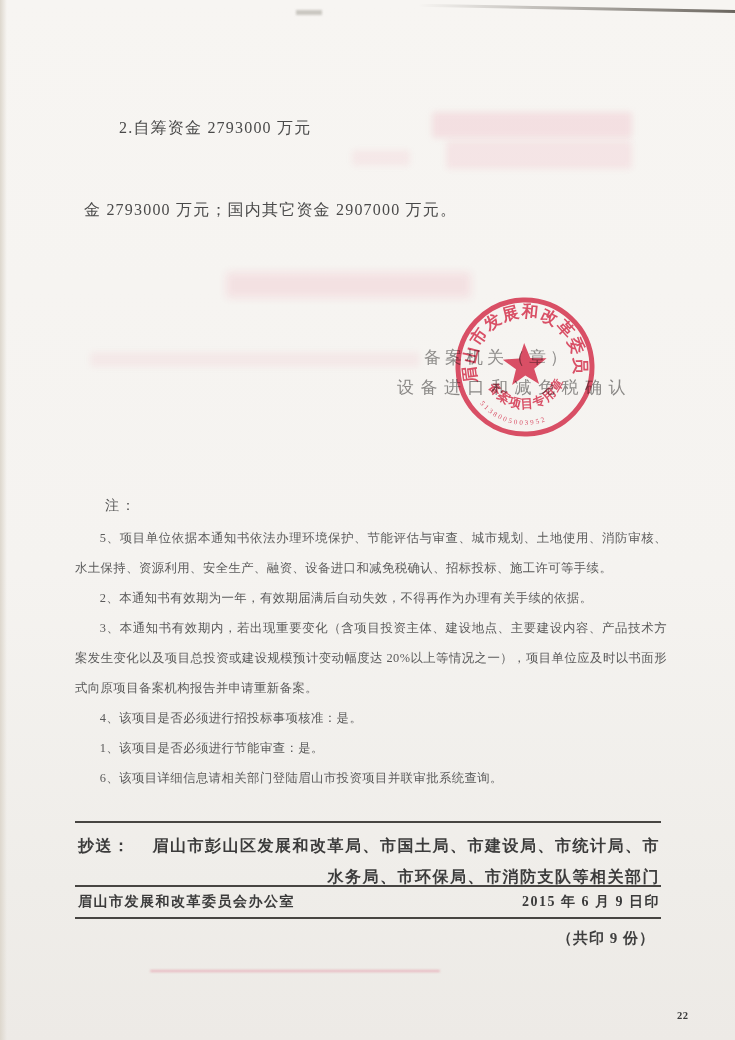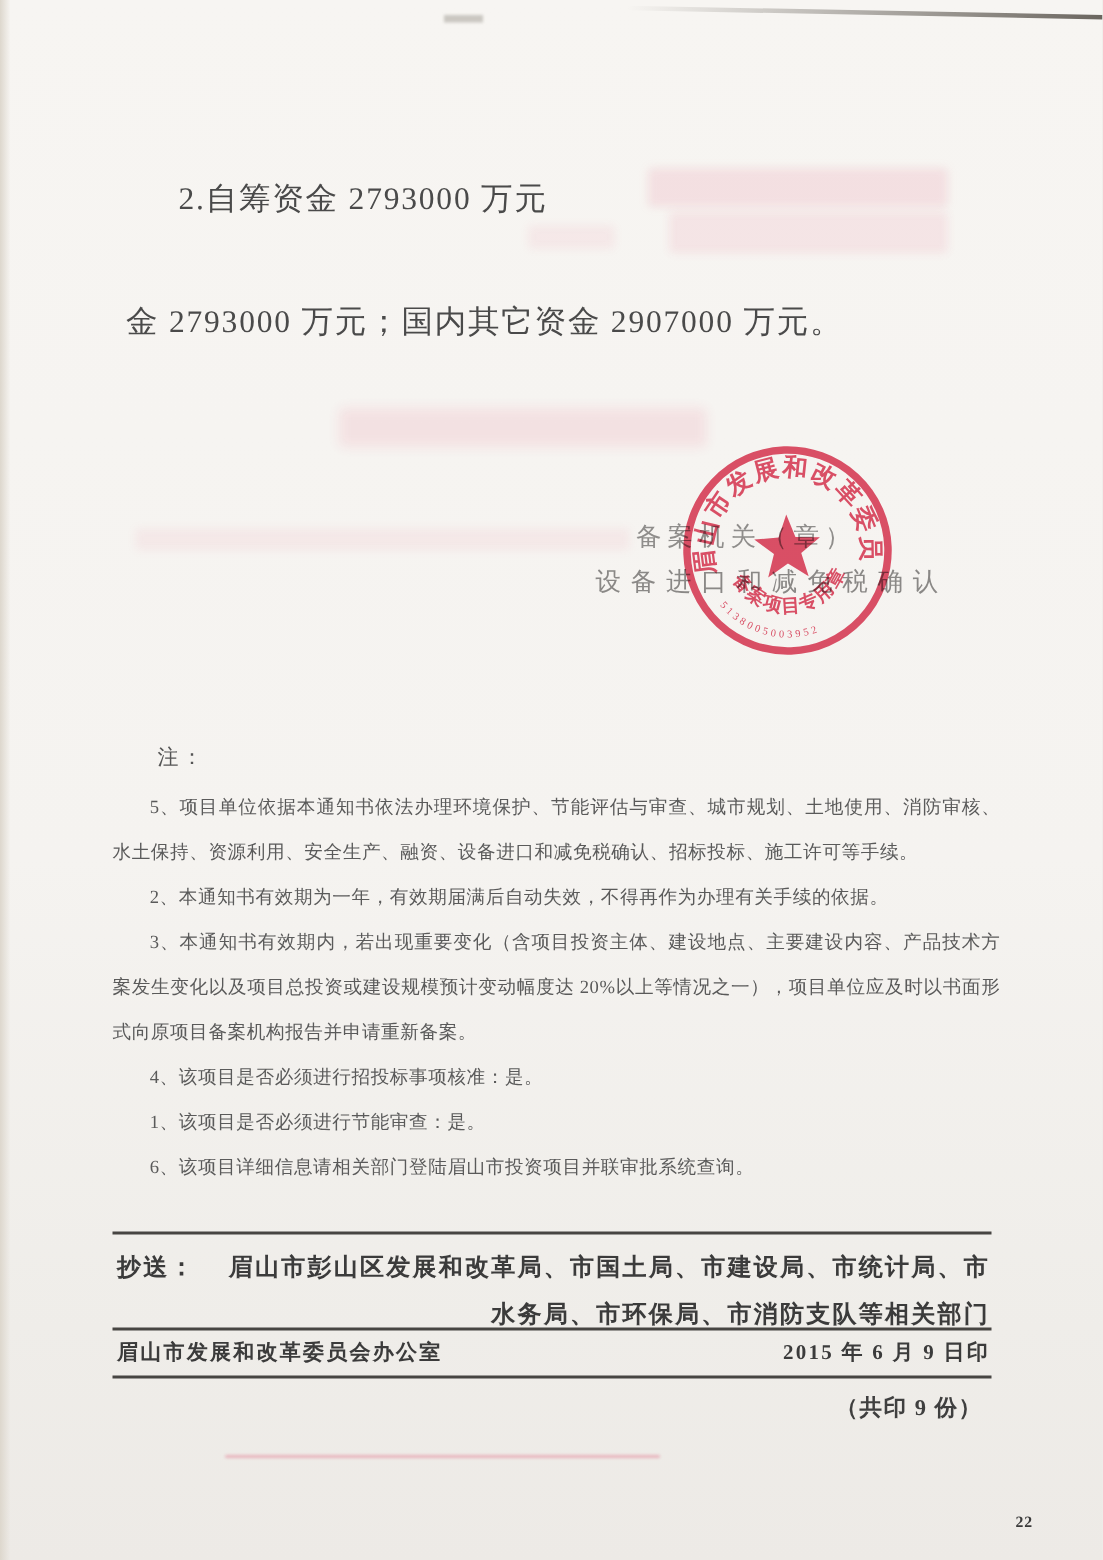--- a/index.html
+++ b/index.html
@@ -20,21 +20,21 @@
     position:absolute;left:418px;top:7px;width:330px;height:3px;
     background:linear-gradient(90deg,rgba(90,84,75,0),rgba(64,58,50,0.8));
     transform:rotate(1.1deg);
   }
   .smudge-top{
     position:absolute;left:296px;top:10px;width:26px;height:5px;
     background:rgba(120,114,104,.35);filter:blur(1px);
   }
   
   .bodyline{
-    position:absolute;color:#4a4a4a;font-size:21px;letter-spacing:1.2px;
+    position:absolute;color:#4a4a4a;font-size:16px;letter-spacing:1.2px;
     white-space:nowrap;
   }
   #line1{left:119px;top:118px;}
   #line2{left:117px;top:159px;}
   #line3{left:84px;top:200px;}
   
   .bleed{position:absolute;background:rgba(233,120,140,.16);filter:blur(3px);border-radius:3px;}
   .b1{left:432px;top:112px;width:200px;height:26px;}
   .b2{left:446px;top:141px;width:186px;height:28px;opacity:.8;}
   .b3{left:352px;top:150px;width:58px;height:16px;opacity:.6;}

